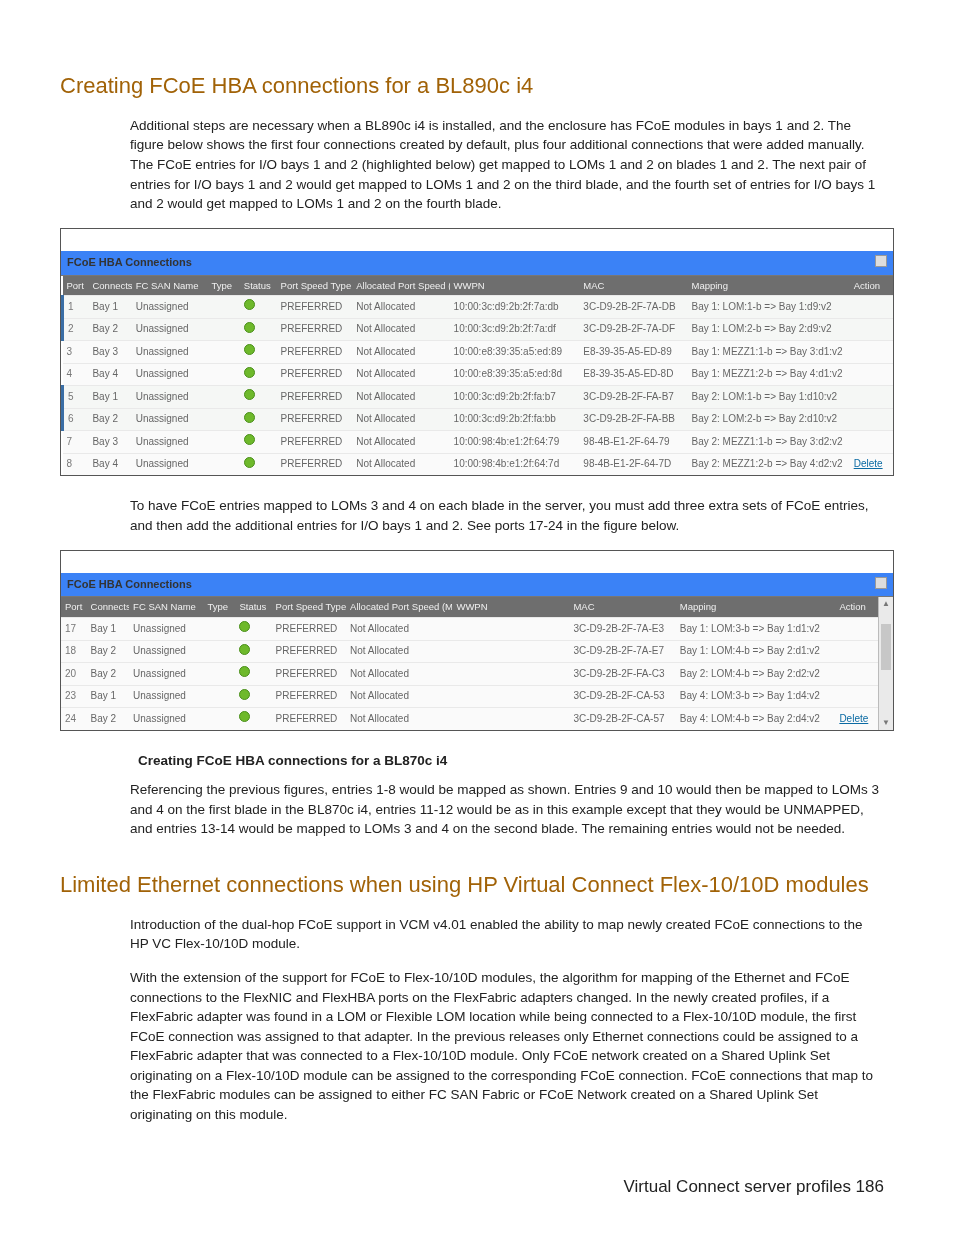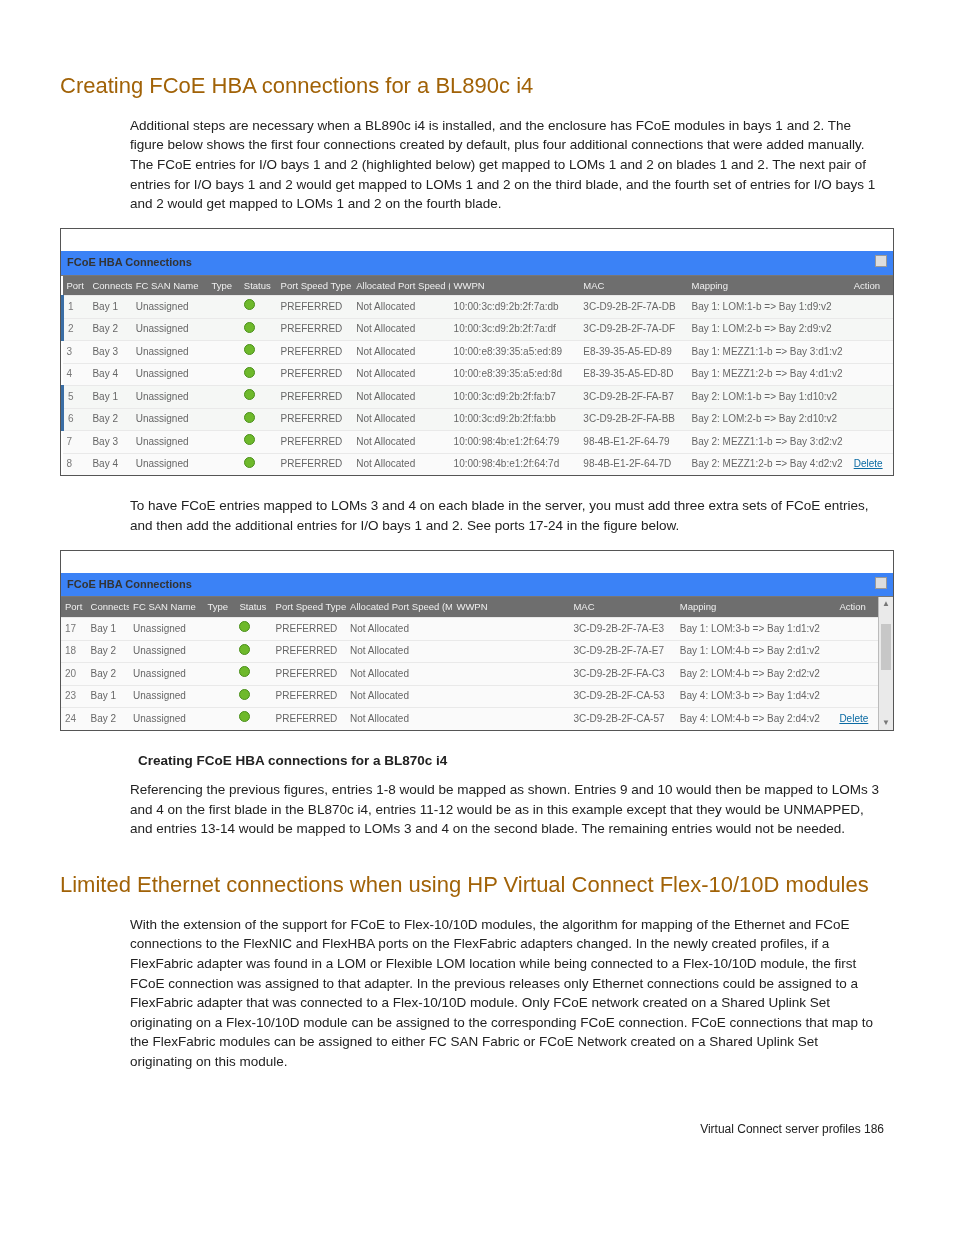--- a/index.html
+++ b/index.html
@@ -26,21 +26,21 @@
   }
   p.body {
     margin: 10px 0 14px 0;
   }
   p.sub-heading {
     font-weight: bold;
     margin: 20px 0 6px 8px;
   }
   .footer {
     text-align: right;
-    font-size: 12px;
+    font-size: 17px;
     margin-top: 50px;
     color: #222;
     padding-right: 10px;
   }
 
   
   .fig {
     margin: 10px 0 20px 0;
     border: 1px solid #555;
   }
@@ -361,16 +361,17 @@
 </div>
 
 <div class="indent">
   <p class="sub-heading">Creating FCoE HBA connections for a BL870c i4</p>
   <p class="body">Referencing the previous figures, entries 1-8 would be mapped as shown. Entries 9 and 10 would then be mapped to LOMs 3 and 4 on the first blade in the BL870c i4, entries 11-12 would be as in this example except that they would be UNMAPPED, and entries 13-14 would be mapped to LOMs 3 and 4 on the second blade. The remaining entries would not be needed.</p>
 </div>
 
 <h2 class="section">Limited Ethernet connections when using HP Virtual Connect Flex-10/10D modules</h2>
 
 <div class="indent">
+  <p class="body">Introduction of the dual-hop FCoE support in VCM v4.01 enabled the ability to map newly created FCoE connections to the HP VC Flex-10/10D module.</p>
   <p class="body">With the extension of the support for FCoE to Flex-10/10D modules, the algorithm for mapping of the Ethernet and FCoE connections to the FlexNIC and FlexHBA ports on the FlexFabric adapters changed. In the newly created profiles, if a FlexFabric adapter was found in a LOM or Flexible LOM location while being connected to a Flex-10/10D module, the first FCoE connection was assigned to that adapter. In the previous releases only Ethernet connections could be assigned to a FlexFabric adapter that was connected to a Flex-10/10D module. Only FCoE network created on a Shared Uplink Set originating on a Flex-10/10D module can be assigned to the corresponding FCoE connection. FCoE connections that map to the FlexFabric modules can be assigned to either FC SAN Fabric or FCoE Network created on a Shared Uplink Set originating on this module.</p>
 </div>
 
 <div class="footer">Virtual Connect server profiles   186</div>
 
 </body></html>

